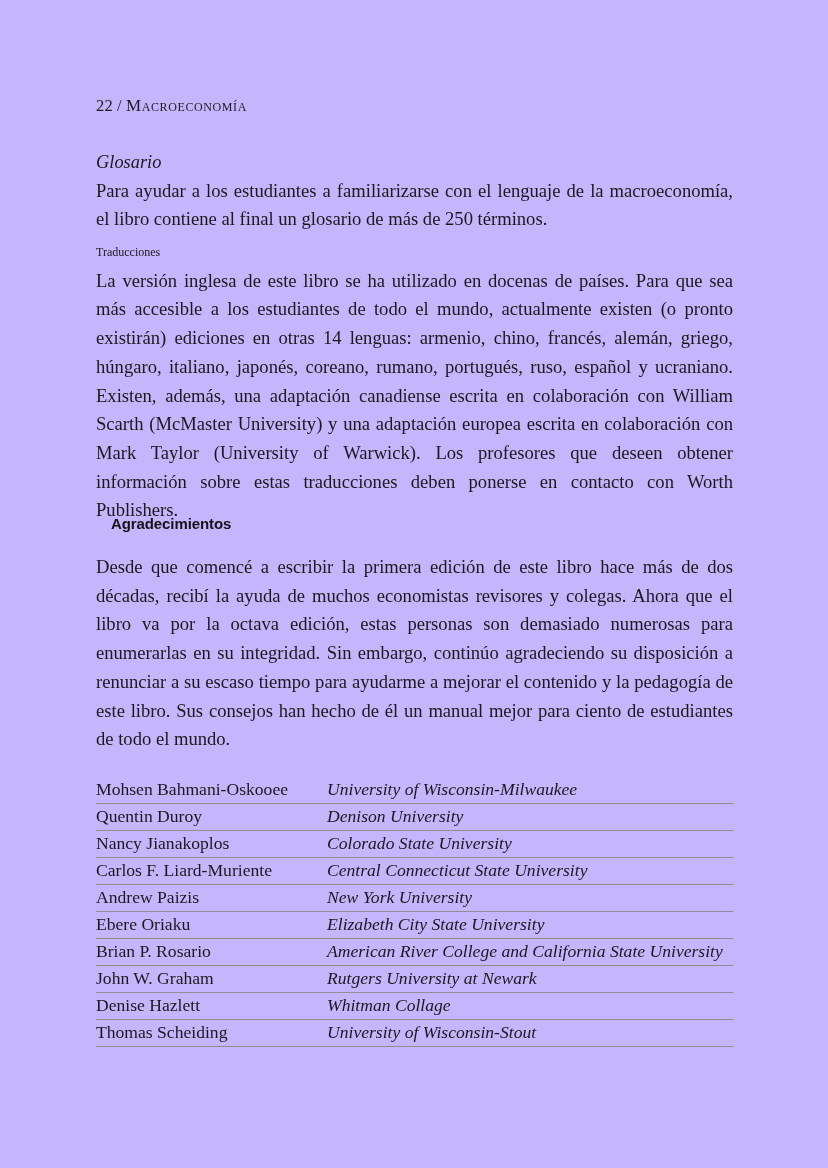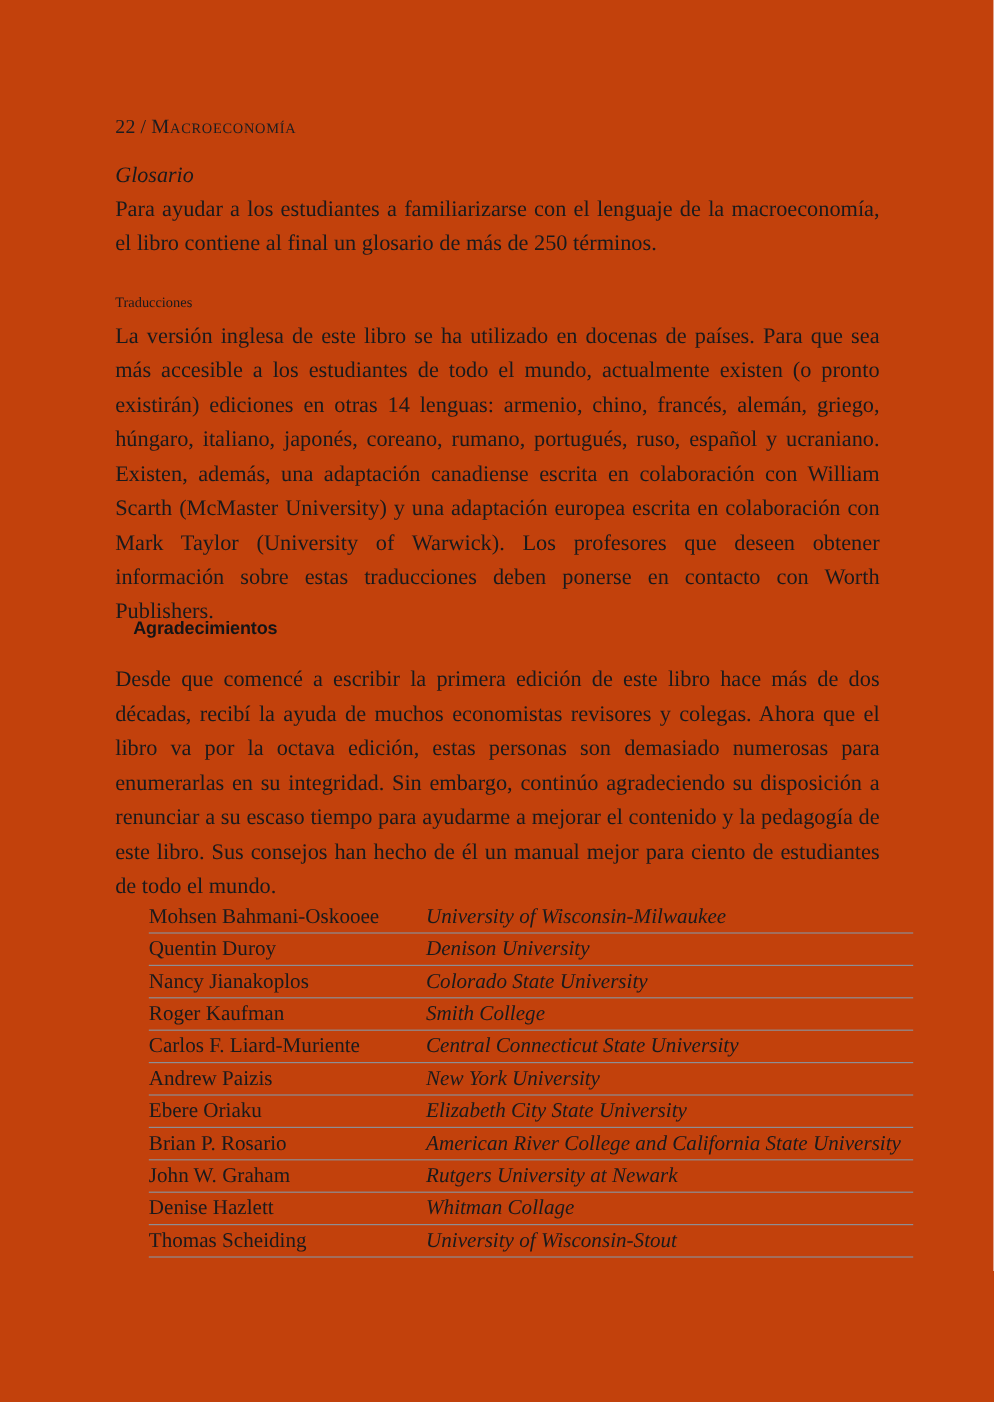--- a/index.html
+++ b/index.html
@@ -6,21 +6,21 @@
   html, body {
     margin: 0;
     padding: 0;
     background: #ffffff;
   }
 
   .page {
     position: relative;
     width: 828px;
     height: 1168px;
-    background: #c2410c;
+    background: #c4b5fd;
     margin: 0 auto;
     overflow: hidden;
     font-family: "Liberation Serif", "DejaVu Serif", serif;
     color: #1a1a1c;
     -webkit-font-smoothing: antialiased;
   }
 
   
   .running-head {
     position: absolute;
@@ -90,24 +90,23 @@
     font-size: 15px;
     line-height: 28px;
     letter-spacing: -0.1px;
     color: #141416;
   }
 
   
   .reviewers {
     position: absolute;
     left: 96px;
-    top: 751px;
+    top: 777px;
     width: 637px;
     border-collapse: collapse;
-    margin-left: 28px;
   }
 
   .reviewers tr {
     height: 26.75px;
   }
 
   .reviewers td {
     padding: 0 0 2px 0;
     vertical-align: baseline;
     border-bottom: 1.15px solid #8e8e94;
@@ -129,21 +128,21 @@
 </style>
 </head>
 <body>
 
 <div class="page">
 
   <div class="running-head">
     <span class="folio">22</span><span class="sep">/</span><span class="booktitle">Macroeconomía</span>
   </div>
 
-  <div class="block" style="top: 132px;">
+  <div class="block" style="top: 148px;">
     <h2 class="head-italic">Glosario</h2>
     <p class="body">Para ayudar a los estudiantes a familiarizarse con el lenguaje de la macroeconomía, el libro contiene al final un glosario de más de 250 términos.</p>
   </div>
 
   <div class="block" style="top: 238px;">
     <h2 class="head-roman">Traducciones</h2>
     <p class="body">La versión inglesa de este libro se ha utilizado en docenas de países. Para que sea más accesible a los estudiantes de todo el mundo, actualmente existen (o pronto existirán) ediciones en otras 14 lenguas: armenio, chino, francés, alemán, griego, húngaro, italiano, japonés, coreano, rumano, portugués, ruso, español y ucraniano. Existen, además, una adaptación canadiense escrita en colaboración con William Scarth (McMaster University) y una adaptación europea escrita en colaboración con Mark Taylor (University of Warwick). Los profesores que deseen obtener información sobre estas traducciones deben ponerse en contacto con Worth Publishers.</p>
   </div>
 
   <div class="block" style="top: 495px;">
@@ -159,24 +158,20 @@
       </tr>
       <tr>
         <td class="name">Quentin Duroy</td>
         <td class="institution">Denison University</td>
       </tr>
       <tr>
         <td class="name">Nancy Jianakoplos</td>
         <td class="institution">Colorado State University</td>
       </tr>
       <tr>
-        <td class="name">Roger Kaufman</td>
-        <td class="institution">Smith College</td>
-      </tr>
-      <tr>
         <td class="name">Carlos F. Liard-Muriente</td>
         <td class="institution">Central Connecticut State University</td>
       </tr>
       <tr>
         <td class="name">Andrew Paizis</td>
         <td class="institution">New York University</td>
       </tr>
       <tr>
         <td class="name">Ebere Oriaku</td>
         <td class="institution">Elizabeth City State University</td>

